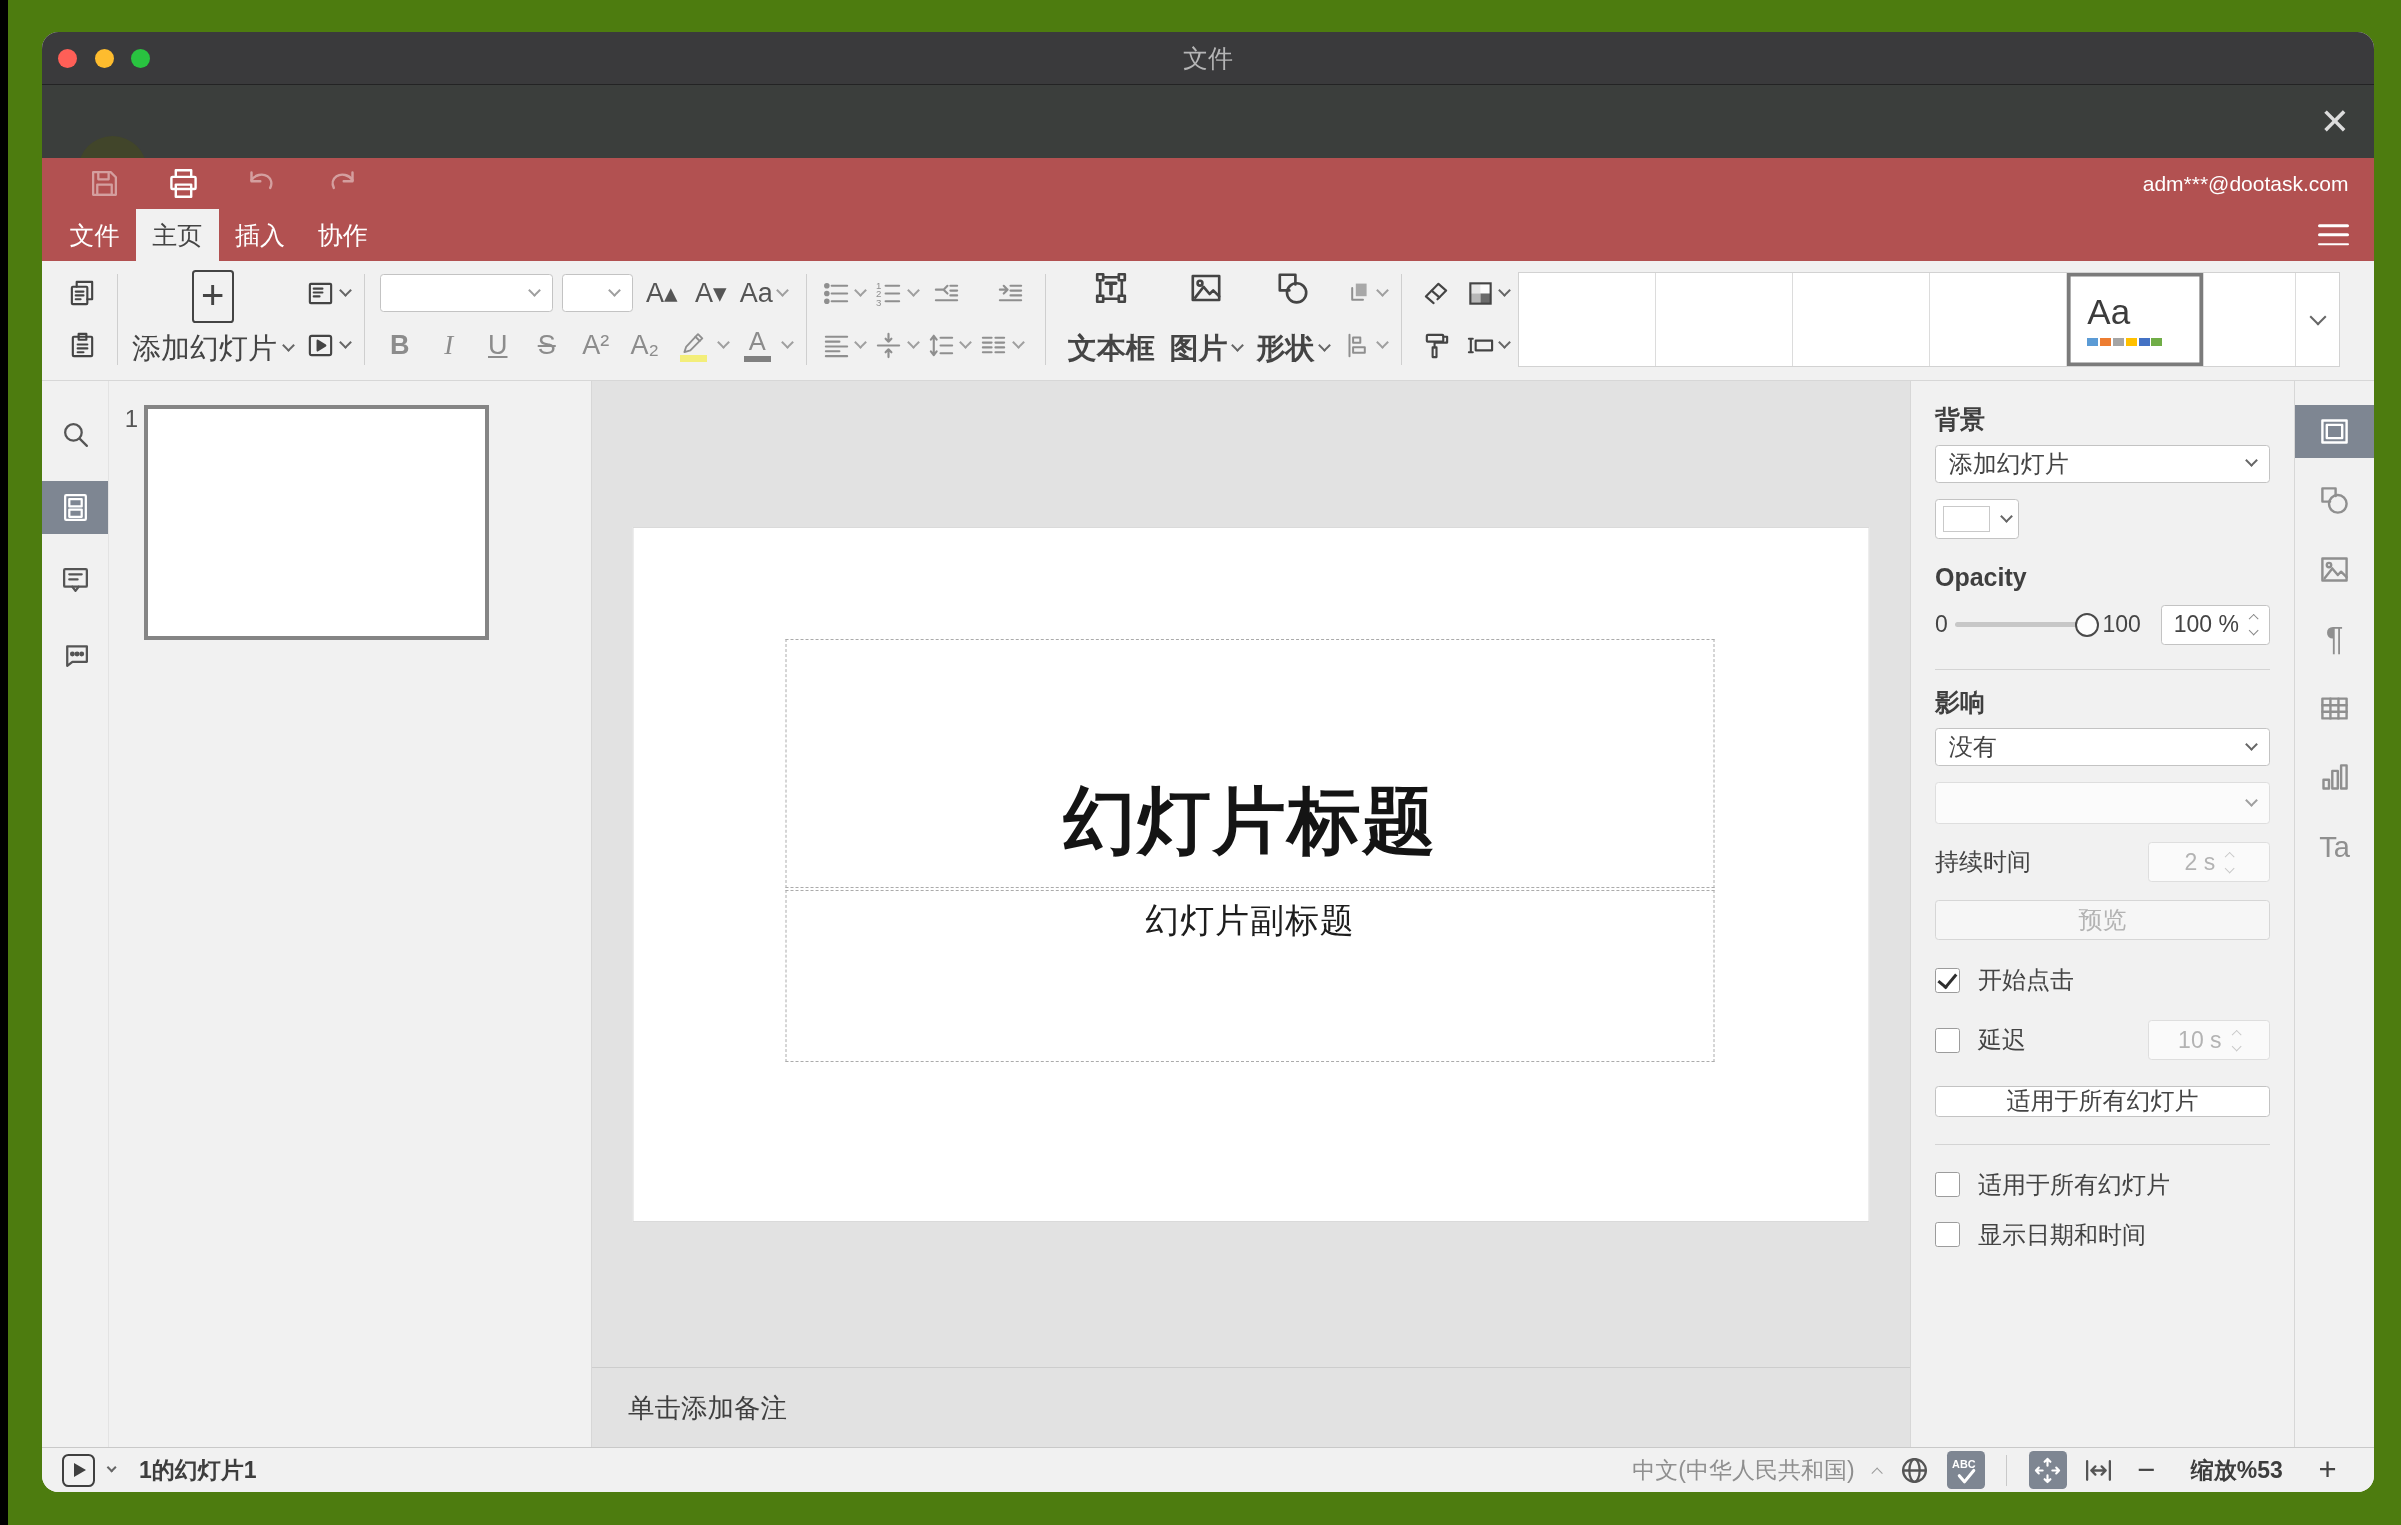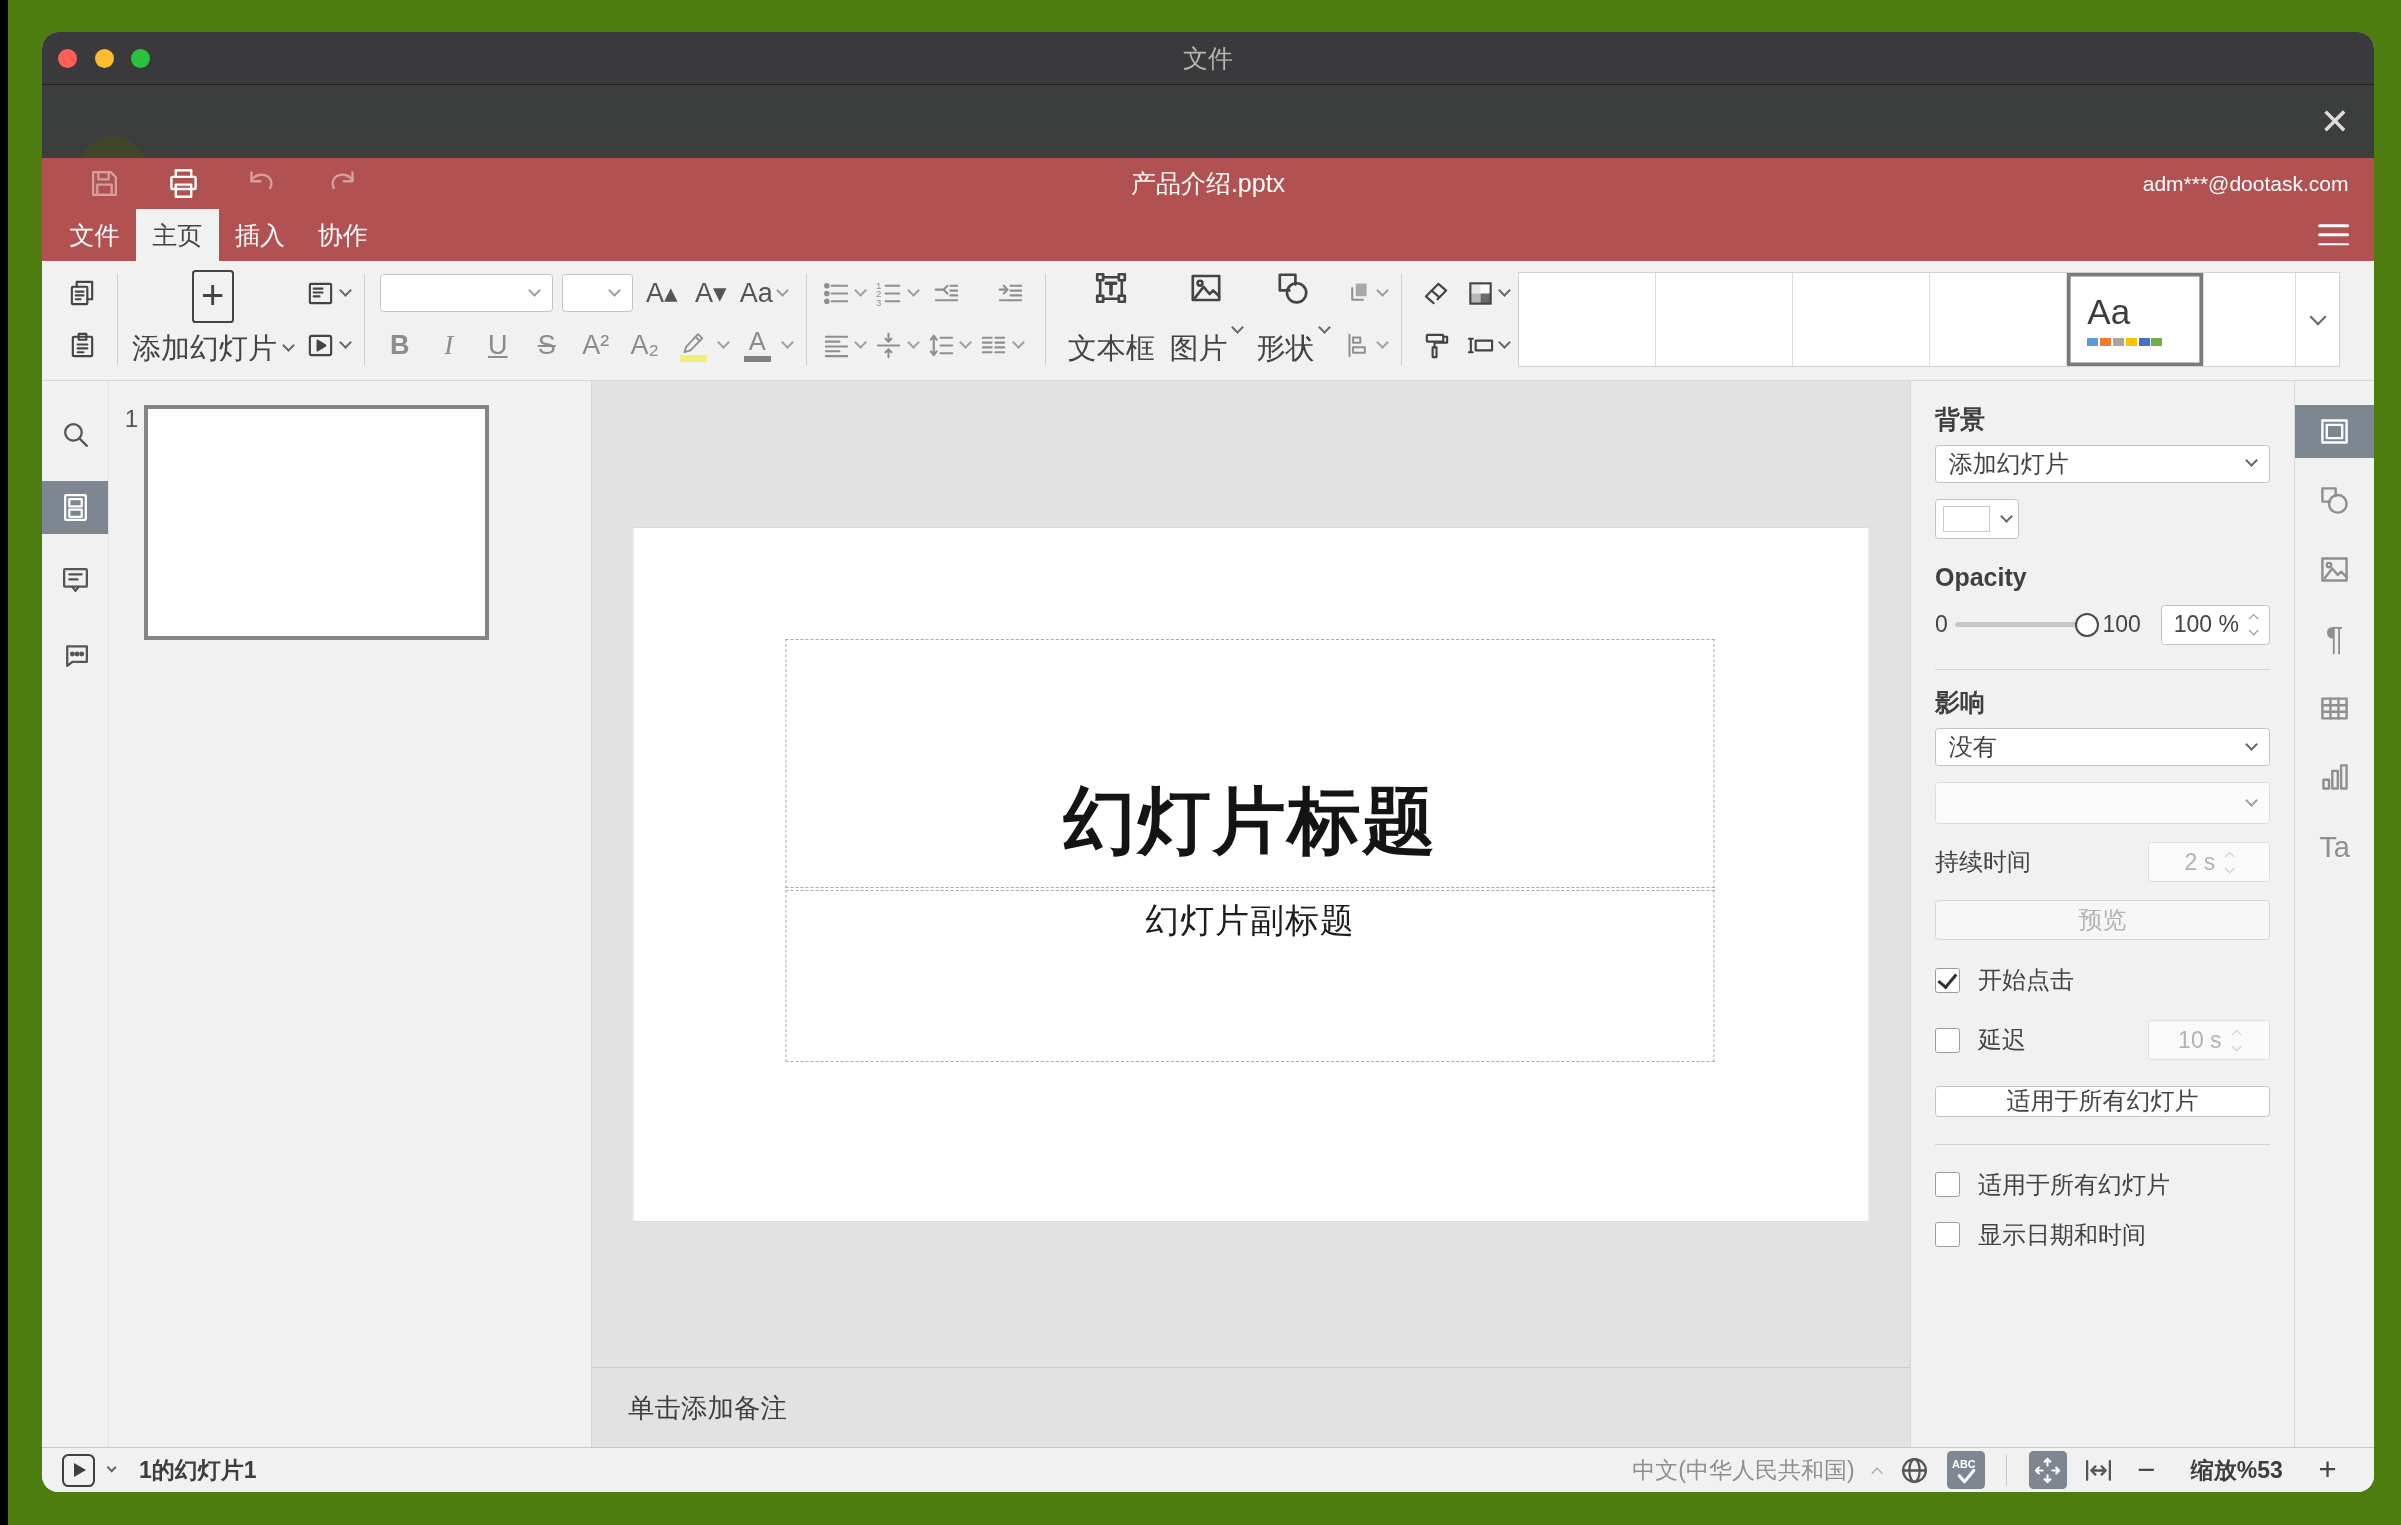--- a/index.html
+++ b/index.html
@@ -59,21 +59,21 @@
   .sel { background:#fff; border:0.9px solid #c3c3c3; border-radius:3.6px; height:38px;
          display:flex; align-items:center; justify-content:space-between; padding:0 12.8px; }
   .fontname { width:173px; } .fontsize { width:71px; }
   .glyphbtn { font-size:27px; color:#8c8c8c; width:40px; text-align:center; }
   .glyphbtn.b { font-weight:bold; } .glyphbtn.i { font-style:italic; font-family:"Liberation Serif", serif; }
   .glyphbtn.u { text-decoration:underline; } .glyphbtn.s { text-decoration:line-through; }
   .colorable { display:flex; flex-direction:column; align-items:center; width:40px; }
   .colorable .bar { width:27px; height:6.4px; margin-top:1.8px; }
   .case-dark { font-size:27px; color:#555; }
   .objcol { display:flex; flex-direction:column; align-items:center; justify-content:space-between; padding:0 7.3px; }
-  .objcol .lblrow { display:flex; gap:5.5px; }
+  .objcol .lblrow { display:flex; align-items:center; gap:5.5px;font-weight:bold; }
 
   
   .gallery { display:flex; align-items:stretch; margin:1.8px 0 1.8px 9px; border:0.9px solid #d2d2d2; background:#fff; }
   .gcell { width:137px; border-right:0.9px solid #dcdcdc; background:#fff; position:relative;
            display:flex; flex-direction:column; align-items:flex-start; justify-content:center; }
   .gcell.small { width:91px; border-right:none; }
   .gcell.selected { box-shadow:inset 0 0 0 3.6px #7b7b7b; }
   .gcell .aa { font-size:35px; color:#3c3c3c; margin-left:20px; }
   .palette { display:flex; gap:1.8px; margin:5.5px 0 0 20px; }
   .palette div { width:11px; height:8.2px; }
@@ -197,21 +197,20 @@
             <path d="M5 12c3-5 10-6.5 14.5-3.5 3.5 2.4 4.5 6.5 2.5 10.5"></path>
               <path d="M5 5v8h8"></path>
           </svg>
         </div>
         <div class="qa-btn fade">
           <svg class="ic wh" width="33" height="33" viewBox="0 0 30 30">
             <path d="M25 12c-3-5-10-6.5-14.5-3.5C7 10.9 6 15 8 19"></path>
               <path d="M25 5v8h-8"></path>
           </svg>
         </div>
-        <div class="doc-name">产品介绍.pptx</div>
         <div class="user-email">adm***@dootask.com</div>
       </div>
       <div class="tab-row">
         <div class="tab">文件</div>
         <div class="tab active">主页</div>
         <div class="tab">插入</div>
         <div class="tab">协作</div>
         <div class="hamburger">
             <div></div>
             <div></div>

